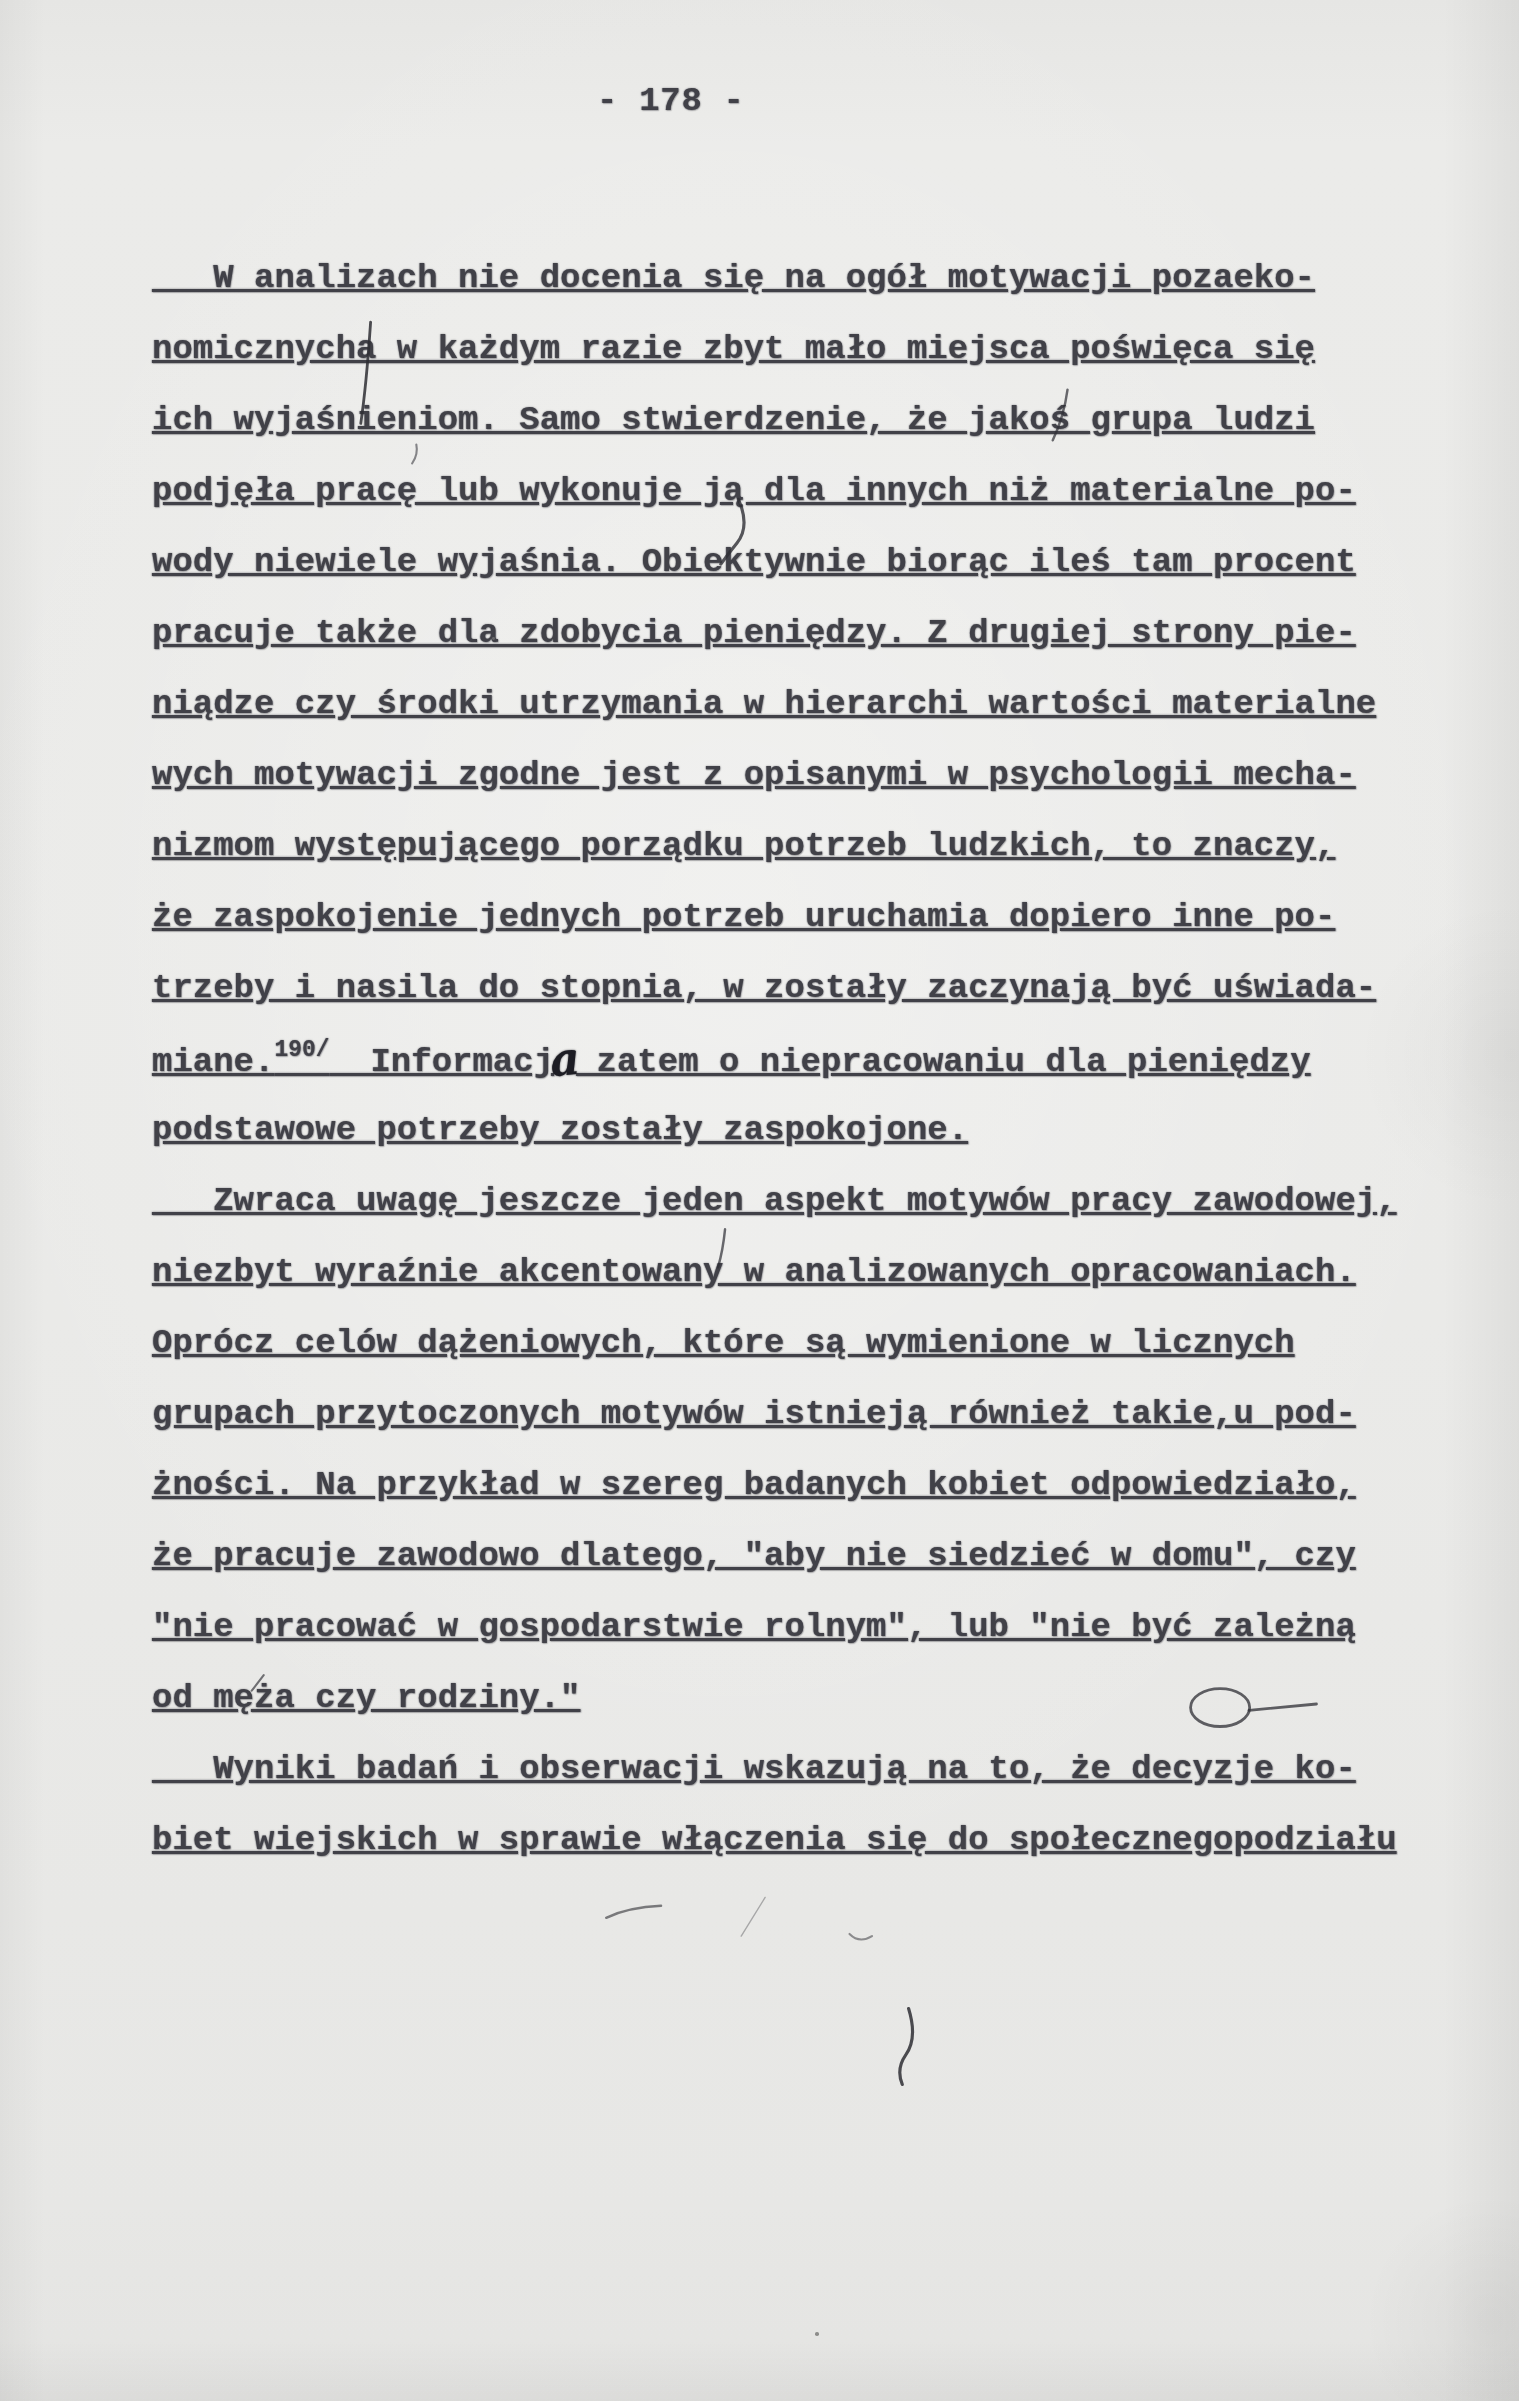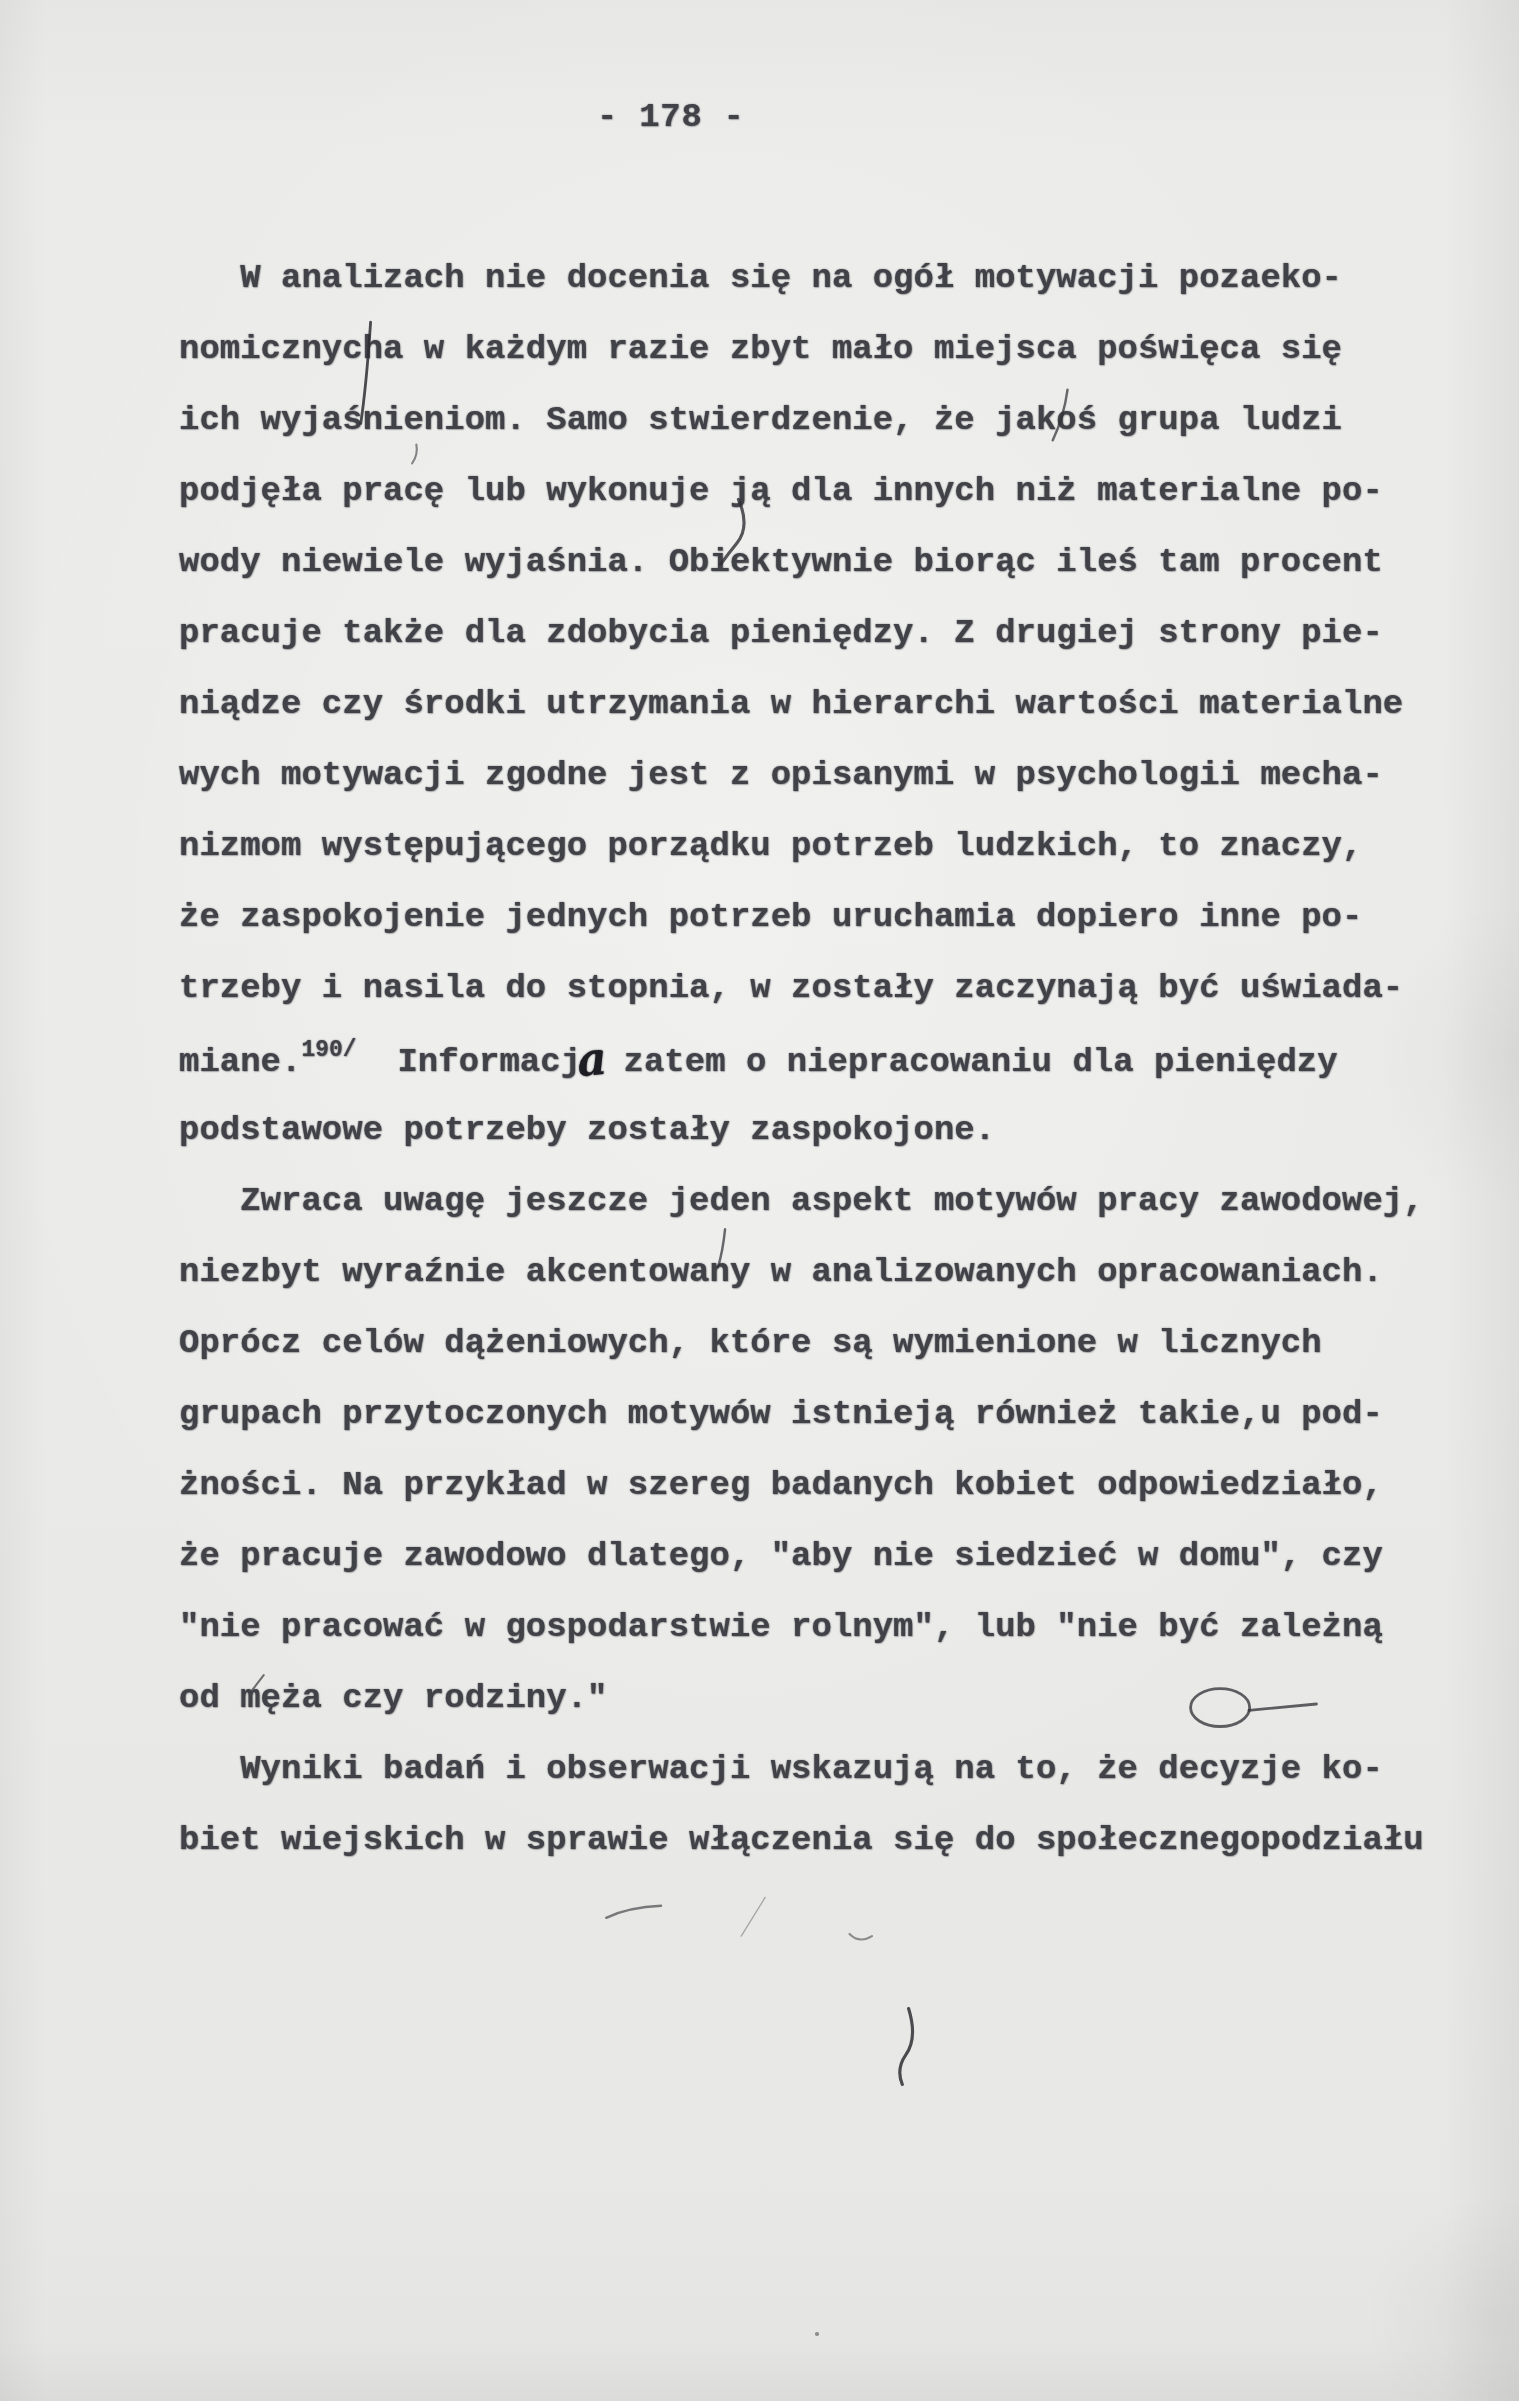--- a/index.html
+++ b/index.html
@@ -31,30 +31,31 @@
     font-weight: 700;
     text-shadow:
       0 0 1.8px rgba(62,62,70,0.60),
       0.7px 0.7px 1.1px rgba(62,62,70,0.28),
       -0.7px 0 0.7px rgba(62,62,70,0.18);
     filter: blur(0.3px);
   }
   .page-number {
     position: absolute;
     left: 597px;
-    top: 98px;
+    top: 82px;
     font-size: 34px;
     letter-spacing: 0.7px;
     white-space: pre;
   }
   .text-block {
     position: absolute;
-    left: 179px;
+    left: 152px;
     top: 243px;
     font-size: 34px;
+    text-decoration: underline;
   }
   .line {
     height: 71px;
     line-height: 71px;
     white-space: pre;
   }
   .sup {
     font-size: 23px;
     line-height: 0;
     position: relative;

